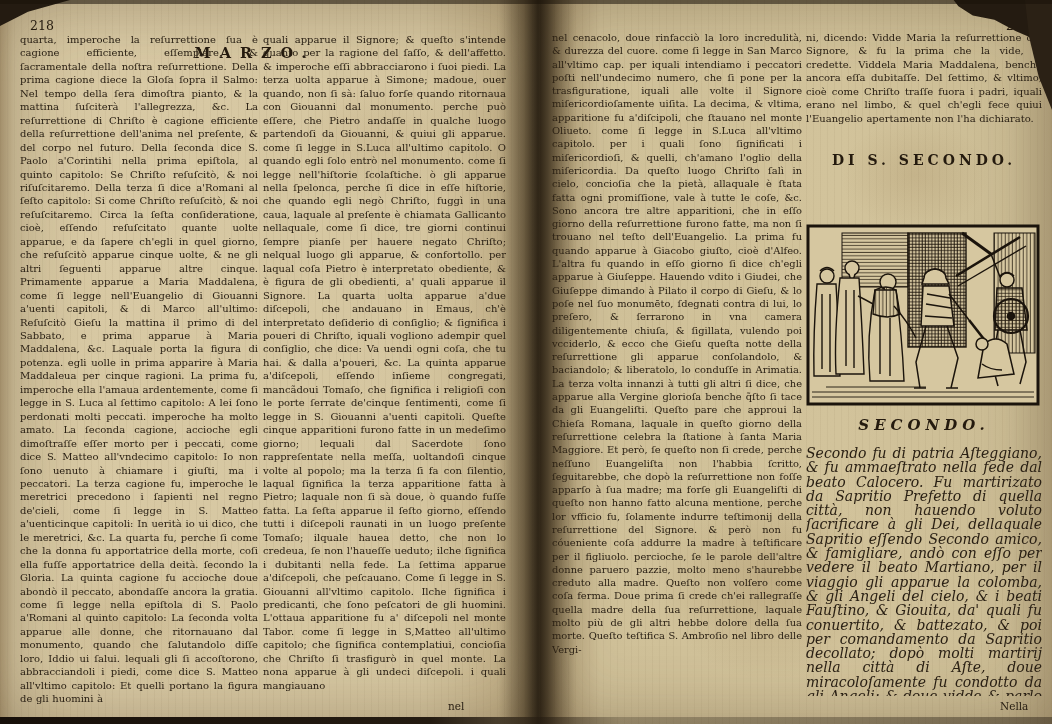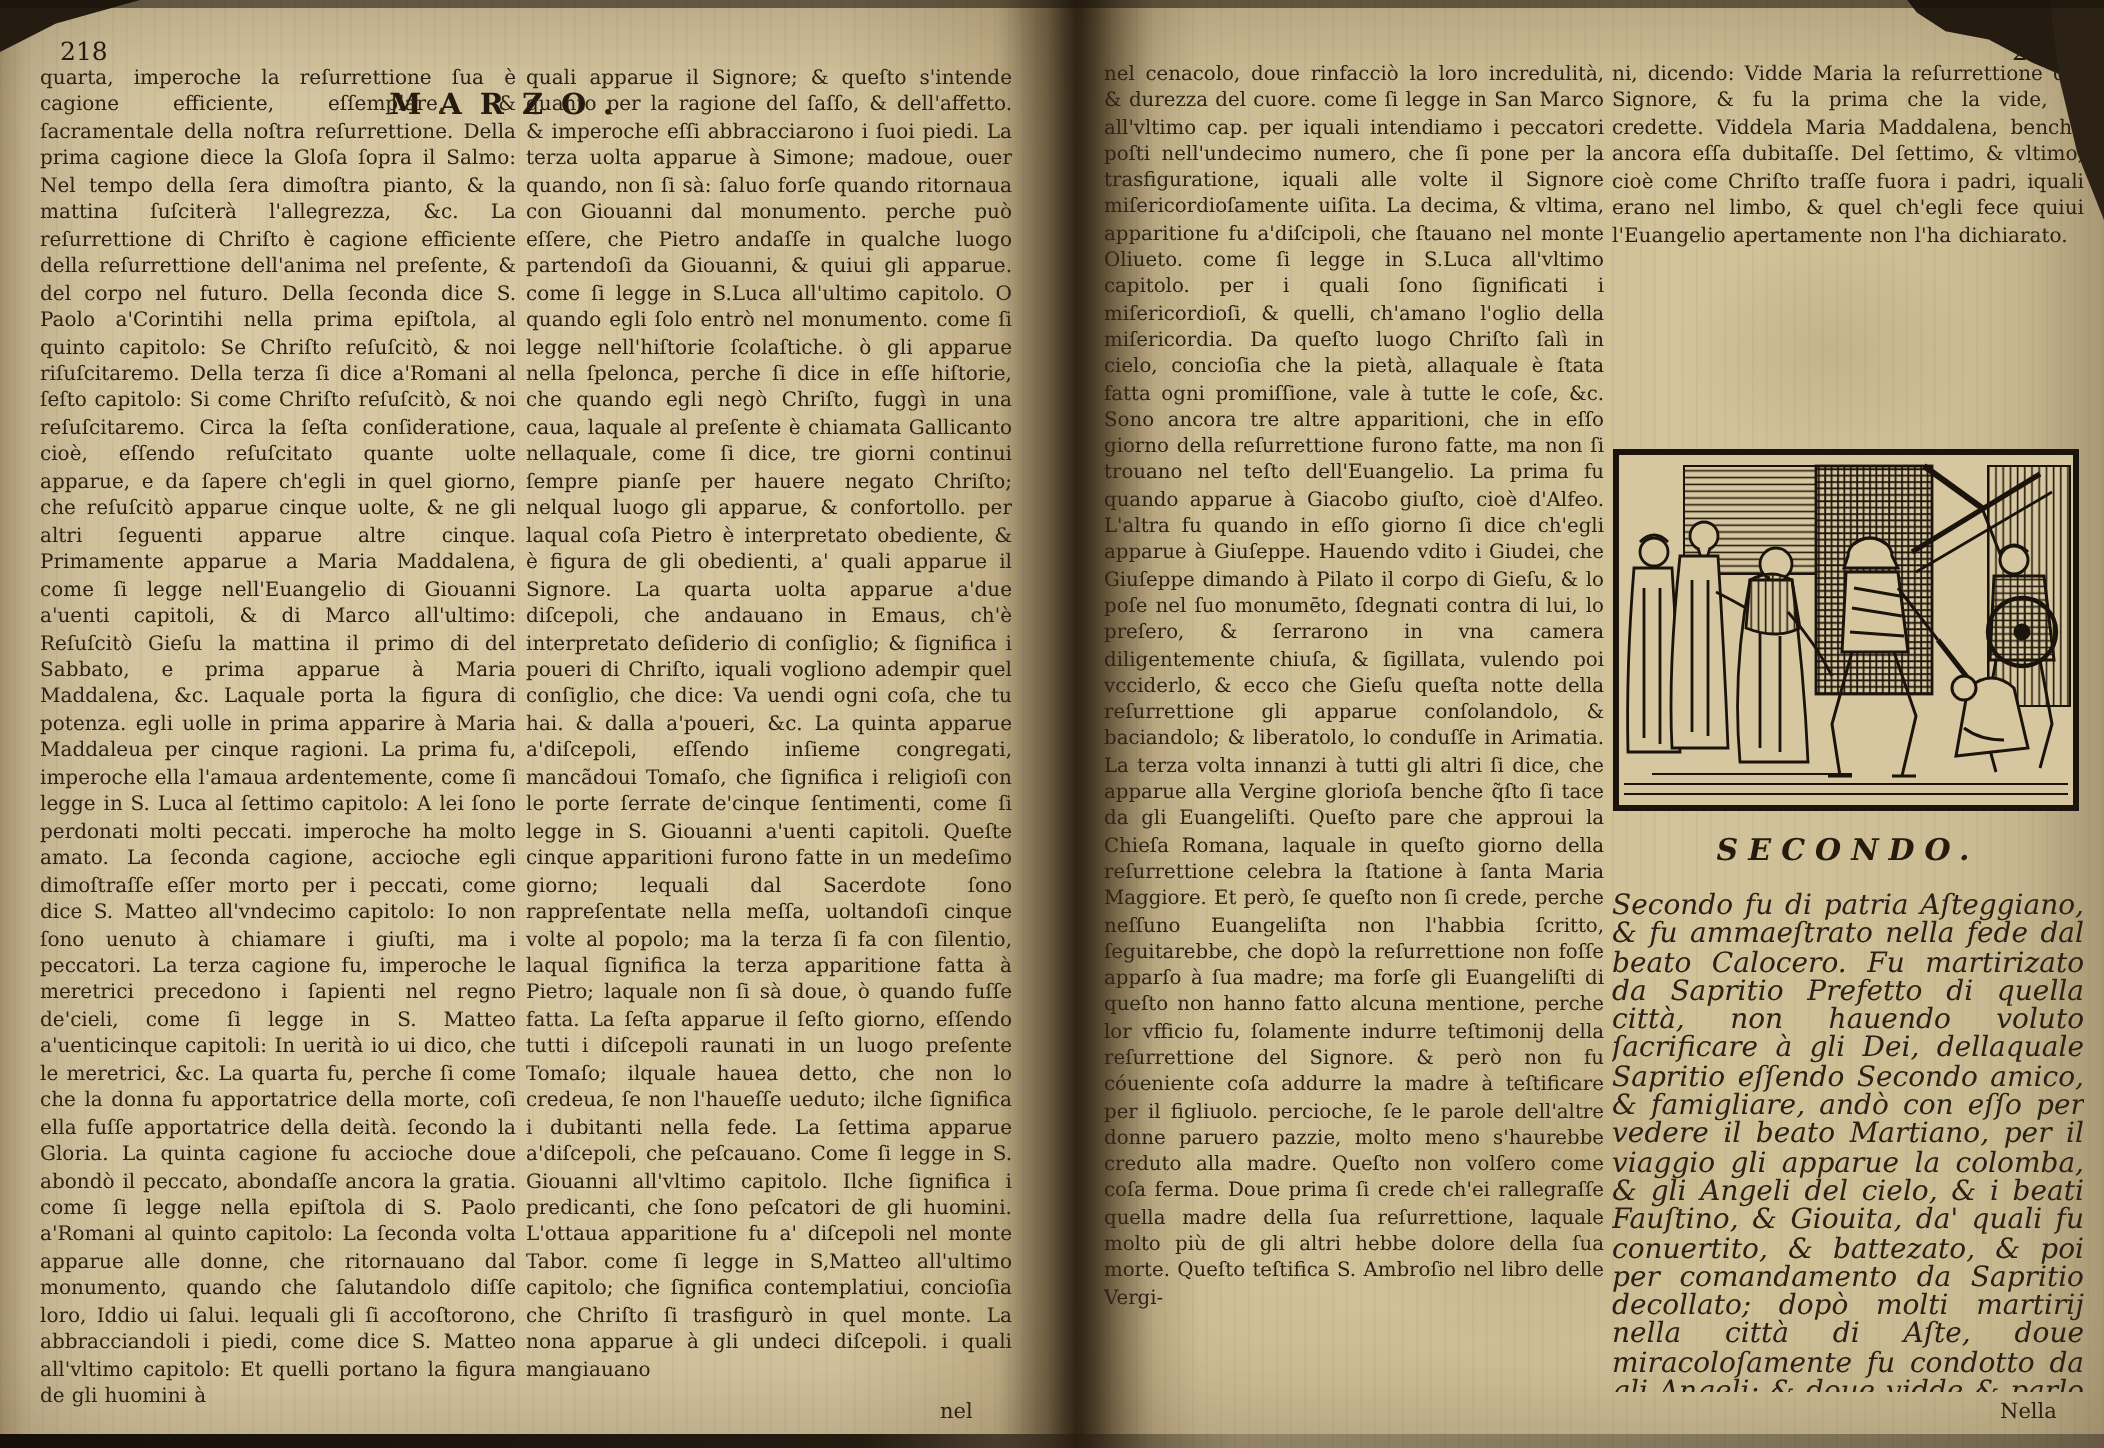--- a/index.html
+++ b/index.html
@@ -76,25 +76,26 @@
     <div class="vignette"></div>
   </div>
 
   <div class="pagenum" style="left:30px;">218</div>
   <div class="runhead" style="left: 0px; width: 510px; text-align: center; letter-spacing: 9px;">MARZO.</div>
 
   <div class="pagenum" style="left:1006px;">219</div>
 
   <div class="col" style="left:20px;top:33px;width:238px;height:680px;">quarta, imperoche la reſurrettione ſua è cagione efficiente, eſſemplare, &amp; ſacramentale della noſtra reſurrettione. Della prima cagione diece la Gloſa ſopra il Salmo: Nel tempo della ſera dimoſtra pianto, &amp; la mattina ſuſciterà l'allegrezza, &amp;c. La reſurrettione di Chriſto è cagione efficiente della reſurrettione dell'anima nel preſente, &amp; del corpo nel futuro. Della ſeconda dice S. Paolo a'Corintihi nella prima epiſtola, al quinto capitolo: Se Chriſto reſuſcitò, &amp; noi riſuſcitaremo. Della terza ſi dice a'Romani al ſeſto capitolo: Si come Chriſto reſuſcitò, &amp; noi reſuſcitaremo. Circa la ſeſta conſideratione, cioè, eſſendo reſuſcitato quante uolte apparue, e da ſapere ch'egli in quel giorno, che reſuſcitò apparue cinque uolte, &amp; ne gli altri ſeguenti apparue altre cinque. Primamente apparue a Maria Maddalena, come ſi legge nell'Euangelio di Giouanni a'uenti capitoli, &amp; di Marco all'ultimo: Reſuſcitò Gieſu la mattina il primo di del Sabbato, e prima apparue à Maria Maddalena, &amp;c. Laquale porta la figura di potenza. egli uolle in prima apparire à Maria Maddaleua per cinque ragioni. La prima fu, imperoche ella l'amaua ardentemente, come ſi legge in S. Luca al ſettimo capitolo: A lei ſono perdonati molti peccati. imperoche ha molto amato. La ſeconda cagione, accioche egli dimoſtraſſe eſſer morto per i peccati, come dice S. Matteo all'vndecimo capitolo: Io non ſono uenuto à chiamare i giuſti, ma i peccatori. La terza cagione fu, imperoche le meretrici precedono i ſapienti nel regno de'cieli, come ſi legge in S. Matteo a'uenticinque capitoli: In uerità io ui dico, che le meretrici, &amp;c. La quarta fu, perche ſi come che la donna fu apportatrice della morte, coſi ella fuſſe apportatrice della deità. ſecondo la Gloria. La quinta cagione fu accioche doue abondò il peccato, abondaſſe ancora la gratia. come ſi legge nella epiſtola di S. Paolo a'Romani al quinto capitolo: La ſeconda volta apparue alle donne, che ritornauano dal monumento, quando che ſalutandolo diſſe loro, Iddio ui ſalui. lequali gli ſi accoſtorono, abbracciandoli i piedi, come dice S. Matteo all'vltimo capitolo: Et quelli portano la figura de gli huomini à</div>
   <div class="col" style="left:263px;top:33px;width:243px;height:668px;">quali apparue il Signore; &amp; queſto s'intende quanto per la ragione del ſaſſo, &amp; dell'affetto. &amp; imperoche eſſi abbracciarono i ſuoi piedi. La terza uolta apparue à Simone; madoue, ouer quando, non ſi sà: ſaluo forſe quando ritornaua con Giouanni dal monumento. perche può eſſere, che Pietro andaſſe in qualche luogo partendoſi da Giouanni, &amp; quiui gli apparue. come ſi legge in S.Luca all'ultimo capitolo. O quando egli ſolo entrò nel monumento. come ſi legge nell'hiſtorie ſcolaſtiche. ò gli apparue nella ſpelonca, perche ſi dice in eſſe hiſtorie, che quando egli negò Chriſto, fuggì in una caua, laquale al preſente è chiamata Gallicanto nellaquale, come ſi dice, tre giorni continui ſempre pianſe per hauere negato Chriſto; nelqual luogo gli apparue, &amp; confortollo. per laqual coſa Pietro è interpretato obediente, &amp; è figura de gli obedienti, a' quali apparue il Signore. La quarta uolta apparue a'due diſcepoli, che andauano in Emaus, ch'è interpretato deſiderio di conſiglio; &amp; ſignifica i poueri di Chriſto, iquali vogliono adempir quel conſiglio, che dice: Va uendi ogni coſa, che tu hai. &amp; dalla a'poueri, &amp;c. La quinta apparue a'diſcepoli, eſſendo inſieme congregati, mancãdoui Tomaſo, che ſignifica i religioſi con le porte ſerrate de'cinque ſentimenti, come ſi legge in S. Giouanni a'uenti capitoli. Queſte cinque apparitioni furono fatte in un medeſimo giorno; lequali dal Sacerdote ſono rappreſentate nella meſſa, uoltandoſi cinque volte al popolo; ma la terza ſi fa con ſilentio, laqual ſignifica la terza apparitione fatta à Pietro; laquale non ſi sà doue, ò quando fuſſe fatta. La ſeſta apparue il ſeſto giorno, eſſendo tutti i diſcepoli raunati in un luogo preſente Tomaſo; ilquale hauea detto, che non lo credeua, ſe non l'haueſſe ueduto; ilche ſignifica i dubitanti nella fede. La ſettima apparue a'diſcepoli, che peſcauano. Come ſi legge in S. Giouanni all'vltimo capitolo. Ilche ſignifica i predicanti, che ſono peſcatori de gli huomini. L'ottaua apparitione fu a' diſcepoli nel monte Tabor. come ſi legge in S,Matteo all'ultimo capitolo; che ſignifica contemplatiui, concioſia che Chriſto ſi trasfigurò in quel monte. La nona apparue à gli undeci diſcepoli. i quali mangiauano</div>
-  <div class="catchword" style="left:470px;top:700px;">nel</div>
+  <div class="catchword" style="left:448px;top:700px;">nel</div>
 
   <div class="col" style="left:552px;top:31px;width:250px;height:690px;font-size:9.9px;line-height:13.3px;">nel cenacolo, doue rinfacciò la loro incredulità, &amp; durezza del cuore. come ſi legge in San Marco all'vltimo cap. per iquali intendiamo i peccatori poſti nell'undecimo numero, che ſi pone per la trasfiguratione, iquali alle volte il Signore miſericordioſamente uiſita. La decima, &amp; vltima, apparitione fu a'diſcipoli, che ſtauano nel monte Oliueto. come ſi legge in S.Luca all'vltimo capitolo. per i quali ſono ſignificati i miſericordioſi, &amp; quelli, ch'amano l'oglio della miſericordia. Da queſto luogo Chriſto ſalì in cielo, concioſia che la pietà, allaquale è ſtata fatta ogni promiſſione, vale à tutte le coſe, &amp;c. Sono ancora tre altre apparitioni, che in eſſo giorno della reſurrettione furono fatte, ma non ſi trouano nel teſto dell'Euangelio. La prima fu quando apparue à Giacobo giuſto, cioè d'Alfeo. L'altra fu quando in eſſo giorno ſi dice ch'egli apparue à Giuſeppe. Hauendo vdito i Giudei, che Giuſeppe dimando à Pilato il corpo di Gieſu, &amp; lo poſe nel ſuo monumēto, ſdegnati contra di lui, lo preſero, &amp; ſerrarono in vna camera diligentemente chiuſa, &amp; ſigillata, vulendo poi vcciderlo, &amp; ecco che Gieſu queſta notte della reſurrettione gli apparue conſolandolo, &amp; baciandolo; &amp; liberatolo, lo conduſſe in Arimatia. La terza volta innanzi à tutti gli altri ſi dice, che apparue alla Vergine glorioſa benche q̃ſto ſi tace da gli Euangeliſti. Queſto pare che approui la Chieſa Romana, laquale in queſto giorno della reſurrettione celebra la ſtatione à ſanta Maria Maggiore. Et però, ſe queſto non ſi crede, perche neſſuno Euangeliſta non l'habbia ſcritto, ſeguitarebbe, che dopò la reſurrettione non foſſe apparſo à ſua madre; ma forſe gli Euangeliſti di queſto non hanno fatto alcuna mentione, perche lor vfficio fu, ſolamente indurre teſtimonij della reſurrettione del Signore. &amp; però non fu cóueniente coſa addurre la madre à teſtificare per il figliuolo. percioche, ſe le parole dell'altre donne paruero pazzie, molto meno s'haurebbe creduto alla madre. Queſto non volſero come coſa ferma. Doue prima ſi crede ch'ei rallegraſſe quella madre della ſua reſurrettione, laquale molto più de gli altri hebbe dolore della ſua morte. Queſto teſtifica S. Ambroſio nel libro delle Vergi-</div>
 
   <div class="col" style="left:806px;top:31px;width:236px;height:122px;">ni, dicendo: Vidde Maria la reſurrettione del Signore, &amp; fu la prima che la vide, &amp; credette. Viddela Maria Maddalena, benche ancora eſſa dubitaſſe. Del ſettimo, &amp; vltimo, cioè come Chriſto traſſe fuora i padri, iquali erano nel limbo, &amp; quel ch'egli fece quiui l'Euangelio apertamente non l'ha dichiarato.</div>
+  <div class="sec-head" style="left:806px;top:152px;width:236px;">DI S. SECONDO.</div>
 
   <div class="woodcut">
     <svg width="234" height="182" viewBox="0 0 234 182">
       <defs>
         <pattern id="hH" width="4" height="3.4" patternUnits="userSpaceOnUse">
           <path d="M0,1.2 H4" stroke="#241a0e" stroke-width="0.8"></path>
         </pattern>
         <pattern id="hV" width="3.6" height="4" patternUnits="userSpaceOnUse">
           <path d="M1.2,0 V4" stroke="#241a0e" stroke-width="0.8"></path>
         </pattern>

